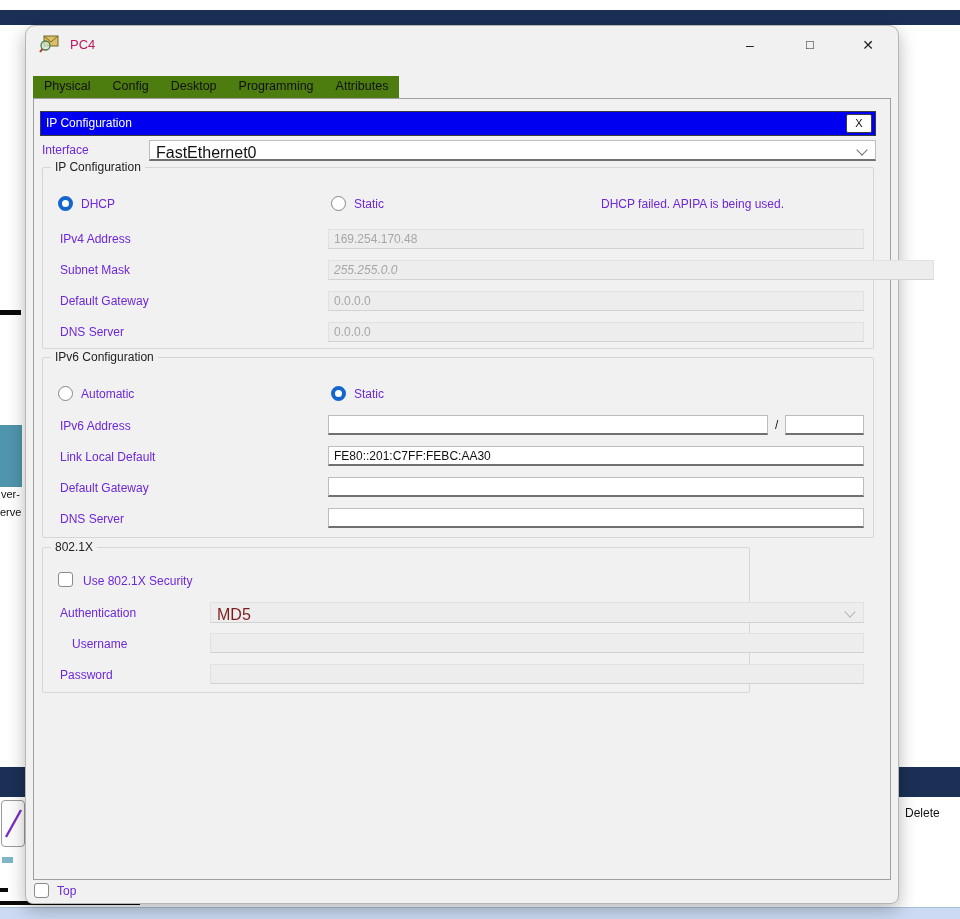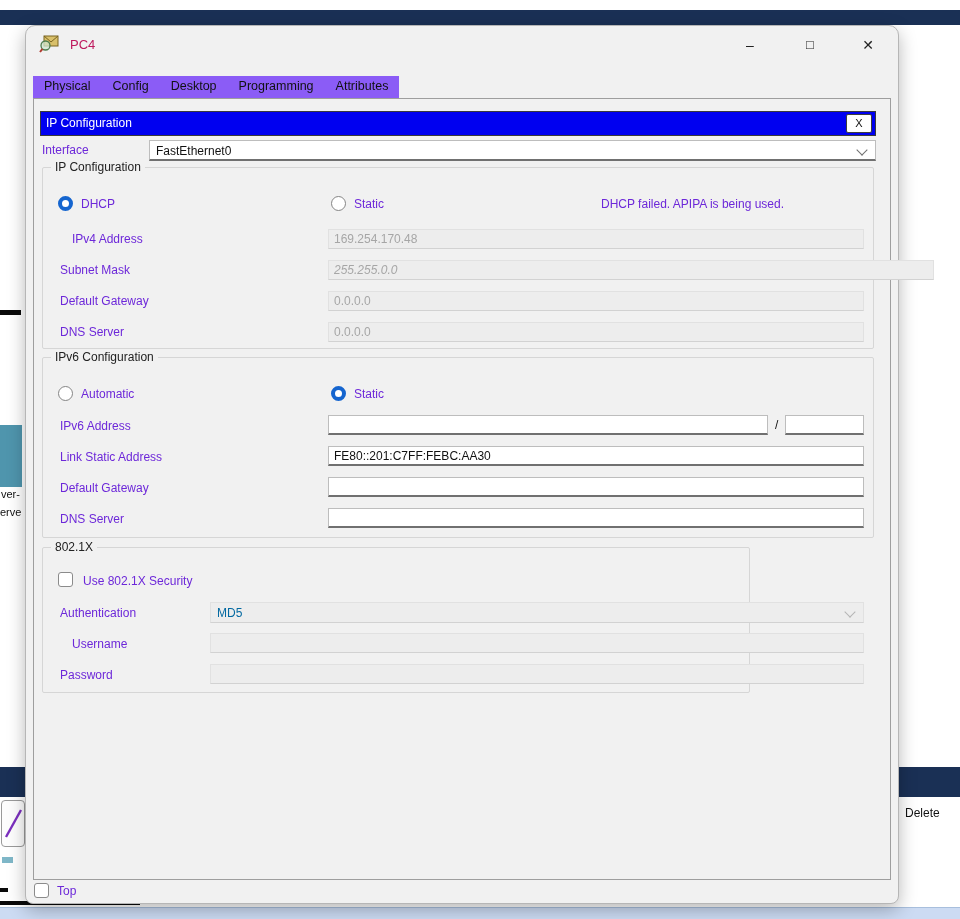--- a/index.html
+++ b/index.html
@@ -29,21 +29,21 @@
   .titlebar .appicon{margin-left:12px;width:22px;height:20px;}
   .titlebar .wtitle{margin-left:10px;font-size:13px;color:#be185d;}
   .winbtn{position:absolute;top:8px;width:24px;height:22px;text-align:center;line-height:22px;
           font-size:14px;color:#222;cursor:default;}
   .winbtn.min{left:712px;}
   .winbtn.max{left:772px;font-size:13px;}
   .winbtn.cls{left:830px;font-size:14px;}
 
   
   .tabbar{position:absolute;left:7px;top:50px;height:22px;display:flex;background:transparent;}
-  .tab{background:#8b5cf6;padding:3px 11px 0 11px;font-size:12.5px;color:#111;height:19px;
+  .tab{background:#4d7c0f;padding:3px 11px 0 11px;font-size:12.5px;color:#111;height:19px;
        border-bottom:4px solid transparent;box-sizing:content-box;}
   .tab.active{border-bottom:4px solid #1a3055;}
 
   
   .pane{position:absolute;left:7px;top:72px;width:858px;height:782px;background:#f1f1f1;
         border:1px solid #9e9e9e;box-sizing:border-box;}
 
   
   .bluebar{position:absolute;left:6px;top:12px;width:836px;height:25px;background:#0000f0;
            border:1px solid #3a3a3a;box-sizing:border-box;}
@@ -51,21 +51,21 @@
   .bluebar .xbtn{position:absolute;right:3px;top:2px;width:26px;height:19px;background:#ffffff;
            border:1.5px solid #3c3c3c;border-radius:2px;font-size:11px;color:#111;
            text-align:center;line-height:17px;box-sizing:border-box;}
 
   
   .tfield{position:absolute;height:20px;box-sizing:border-box;background:#fff;
           border:1px solid #bdbdbd;border-bottom:2px solid #707070;
           font-family:"Liberation Sans",sans-serif;font-size:12px;padding:0 5px;color:#111;outline:none;}
   .tfield.dis{background:#ededed;border:1px solid #e1e1e1;border-bottom:1px solid #d2d2d2;color:#a6a6a6;}
   .dropdown{position:absolute;height:21px;box-sizing:border-box;background:#fff;
-          border:1px solid #bdbdbd;border-bottom:2px solid #707070;font-size:12px;color:#111;}
+          border:1px solid #bdbdbd;border-bottom:2px solid #707070;font-size:16px;color:#111;}
   .dropdown .dtext{position:absolute;left:6px;top:3px;}
   .dropdown.dis{background:#ededed;border:1px solid #e1e1e1;border-bottom:1px solid #d2d2d2;color:#a6a6a6;}
   .chev{position:absolute;right:9px;top:5px;width:7px;height:7px;border-right:1.6px solid #6f6f6f;
         border-bottom:1.6px solid #6f6f6f;transform:rotate(45deg);}
   .dropdown.dis .chev{border-color:#b5b5b5;}
 
   .radio{position:absolute;width:15px;height:15px;border-radius:50%;box-sizing:border-box;
          border:1.5px solid #858585;background:#fff;}
   .radio.sel{border:4.5px solid #1565cf;}
   .cbox{position:absolute;width:15px;height:15px;box-sizing:border-box;border:1.5px solid #8b8b8b;
@@ -138,21 +138,21 @@
 
     <div class="group" style="left:8px;top:68px;width:832px;height:182px;">
       <span class="legend">IP Configuration</span>
 
       <span class="radio sel" style="left:15px;top:28px;"></span>
       <span class="lbl" style="left:38px;top:29px;">DHCP</span>
       <span class="radio" style="left:288px;top:28px;"></span>
       <span class="lbl" style="left:311px;top:29px;">Static</span>
       <span class="lbl" style="left:558px;top:29px;">DHCP failed. APIPA is being used.</span>
 
-      <span class="lbl" style="left:17px;top:64px;margin-left:12px;">IPv4 Address</span>
+      <span class="lbl" style="left:17px;top:64px;">IPv4 Address</span>
       <input class="tfield dis" style="left: 285px; top: 61px; width: 536px;" readonly="" value="169.254.170.48">
 
       <span class="lbl" style="left:17px;top:95px;">Subnet Mask</span>
       <input class="tfield dis" style="left: 285px; top: 92px; width: 606px; font-style: italic;" readonly="" value="255.255.0.0">
 
       <span class="lbl" style="left:17px;top:126px;">Default Gateway</span>
       <input class="tfield dis" style="left: 285px; top: 123px; width: 536px;" readonly="" value="0.0.0.0">
 
       <span class="lbl" style="left:17px;top:157px;">DNS Server</span>
       <input class="tfield dis" style="left: 285px; top: 154px; width: 536px;" readonly="" value="0.0.0.0">
@@ -164,39 +164,39 @@
       <span class="radio" style="left:15px;top:28px;"></span>
       <span class="lbl" style="left:38px;top:29px;">Automatic</span>
       <span class="radio sel" style="left:288px;top:28px;"></span>
       <span class="lbl" style="left:311px;top:29px;">Static</span>
 
       <span class="lbl" style="left:17px;top:61px;">IPv6 Address</span>
       <input class="tfield" style="left: 285px; top: 57px; width: 440px;" value="">
       <span class="slash" style="left:732px;top:60px;">/</span>
       <input class="tfield" style="left: 742px; top: 57px; width: 79px;" value="">
 
-      <span class="lbl" style="left:17px;top:92px;">Link Static Address</span>
+      <span class="lbl" style="left:17px;top:92px;">Link Local Default</span>
       <input class="tfield" style="left: 285px; top: 88px; width: 536px;" value="FE80::201:C7FF:FEBC:AA30">
 
       <span class="lbl" style="left:17px;top:123px;">Default Gateway</span>
       <input class="tfield" style="left: 285px; top: 119px; width: 536px;" value="">
 
       <span class="lbl" style="left:17px;top:154px;">DNS Server</span>
       <input class="tfield" style="left: 285px; top: 150px; width: 536px;" value="">
     </div>
 
     <div class="group" style="left:8px;top:448px;width:708px;height:146px;">
       <span class="legend">802.1X</span>
 
       <span class="cbox" style="left:15px;top:24px;"></span>
       <span class="lbl" style="left:40px;top:26px;">Use 802.1X Security</span>
 
       <span class="lbl" style="left:17px;top:58px;">Authentication</span>
       <div class="dropdown dis" style="left:167px;top:54px;width:654px;">
-        <span class="dtext" style="color:#0369a1;">MD5</span>
+        <span class="dtext" style="color:#7f1d1d;">MD5</span>
         <span class="chev"></span>
       </div>
 
       <span class="lbl" style="left:29px;top:89px;">Username</span>
       <input class="tfield dis" style="left: 167px; top: 85px; width: 654px;" readonly="" value="">
 
       <span class="lbl" style="left:17px;top:120px;">Password</span>
       <input class="tfield dis" style="left: 167px; top: 116px; width: 654px;" readonly="" value="">
     </div>
   </div>

